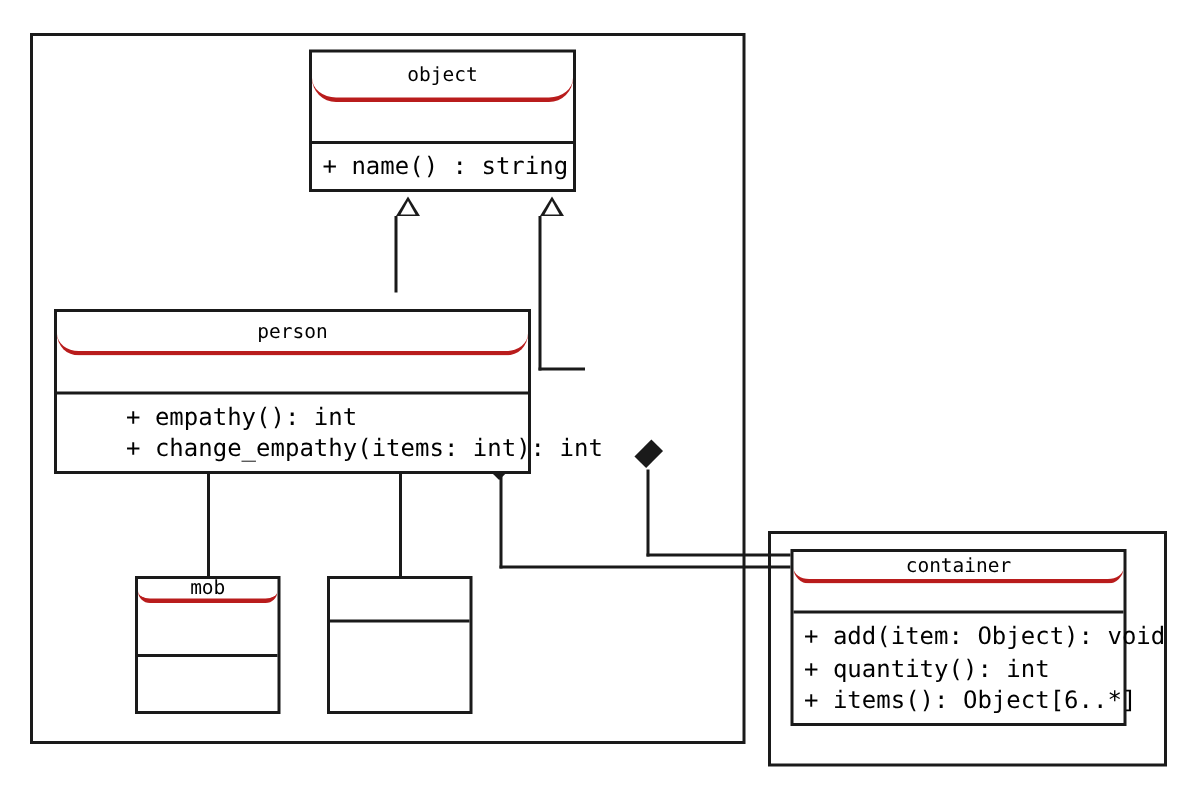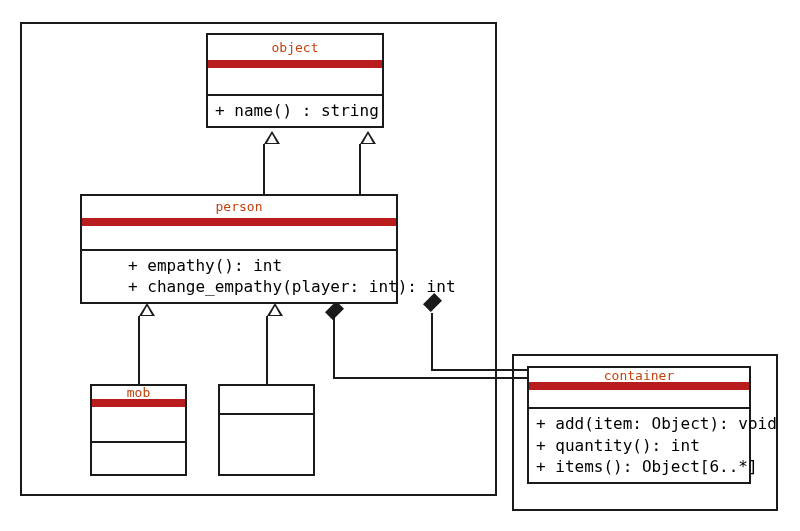--- a/index.html
+++ b/index.html
@@ -26,27 +26,28 @@
     border: 2px solid #1a1a1a;
     background: #ffffff;
     box-sizing: border-box;
     display: flex;
     flex-direction: column;
     z-index: 5;
   }
   .cls-name {
     text-align: center;
     font-size: 13px;
-    color: #c2410c;
+    color: #000000;
     line-height: 1;
     display: flex;
     align-items: center;
     justify-content: center;
     box-sizing: border-box;
-    border-bottom: 8px solid #b91c1c;
+    border-bottom: 3px solid #b91c1c;
+    border-radius: 16px;
   }
   .cls-attrs {
     box-sizing: border-box;
     border-bottom: 2px solid #1a1a1a;
     padding: 3px 6px;
     font-size: 12px;
     color: #000000;
   }
   .cls-ops {
     box-sizing: border-box;
@@ -143,26 +144,26 @@
   <div class="diamond" style="left:427px; top:297px;"></div>
 
   <div class="umlclass" style="left:206px; top:33px; width:178px; height:95px;">
     <div class="cls-name" style="height:33px;">object</div>
     <div class="cls-attrs" style="height:28px;"></div>
     <div class="cls-ops" style="flex:1;">
       <div>+ name() : string</div>
     </div>
   </div>
 
-  <div class="umlclass" style="left:36px; top:194px; width:318px; height:110px;margin-left:44px;">
+  <div class="umlclass" style="left:36px; top:206px; width:318px; height:110px;">
     <div class="cls-name" style="height:32px;">person</div>
     <div class="cls-attrs" style="height:27px;"></div>
     <div class="cls-ops" style="flex:1;padding-left:46px;">
       <div>+ empathy(): int</div>
-      <div>+ change_empathy(player: int): int</div>
+      <div>+ change_empathy(items: int): int</div>
     </div>
   </div>
 
 
   <div class="umlclass" style="left:90px; top:384px; width:97px; height:92px;gap:28px;">
     <div class="cls-name" style="height:32px;">mob</div>
     <div class="cls-attrs" style="height:29px;"></div>
     <div class="cls-ops" style="flex:1;"></div>
   </div>
 

